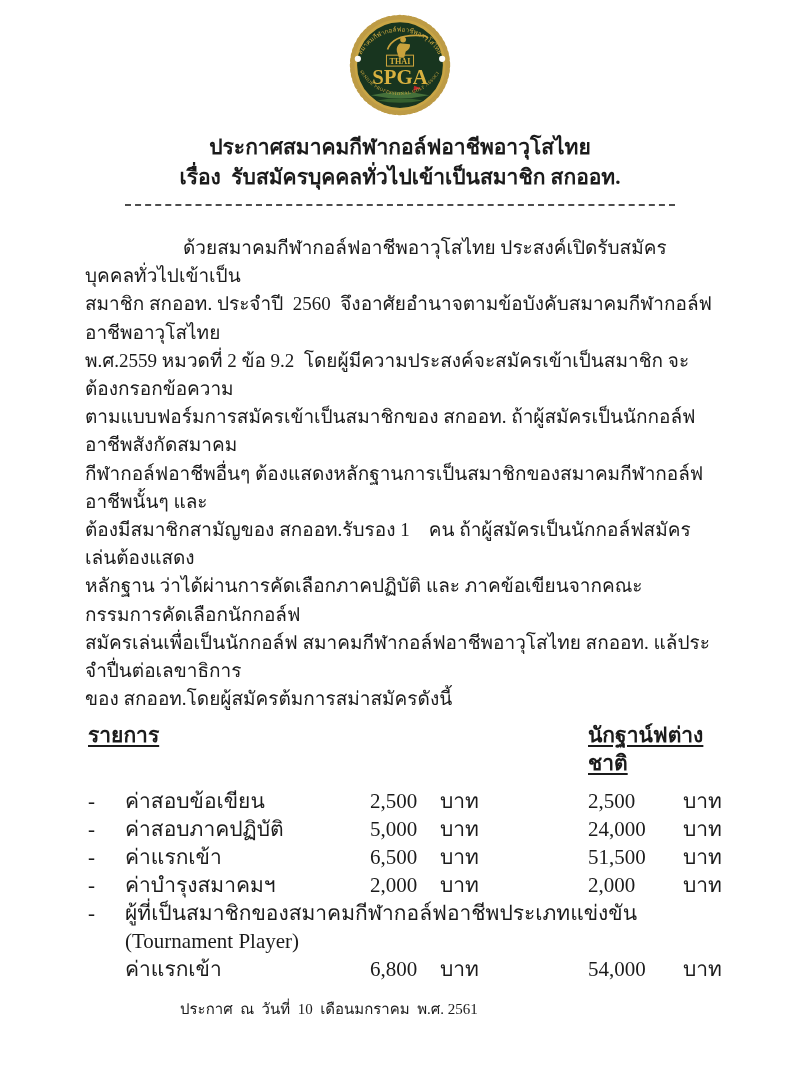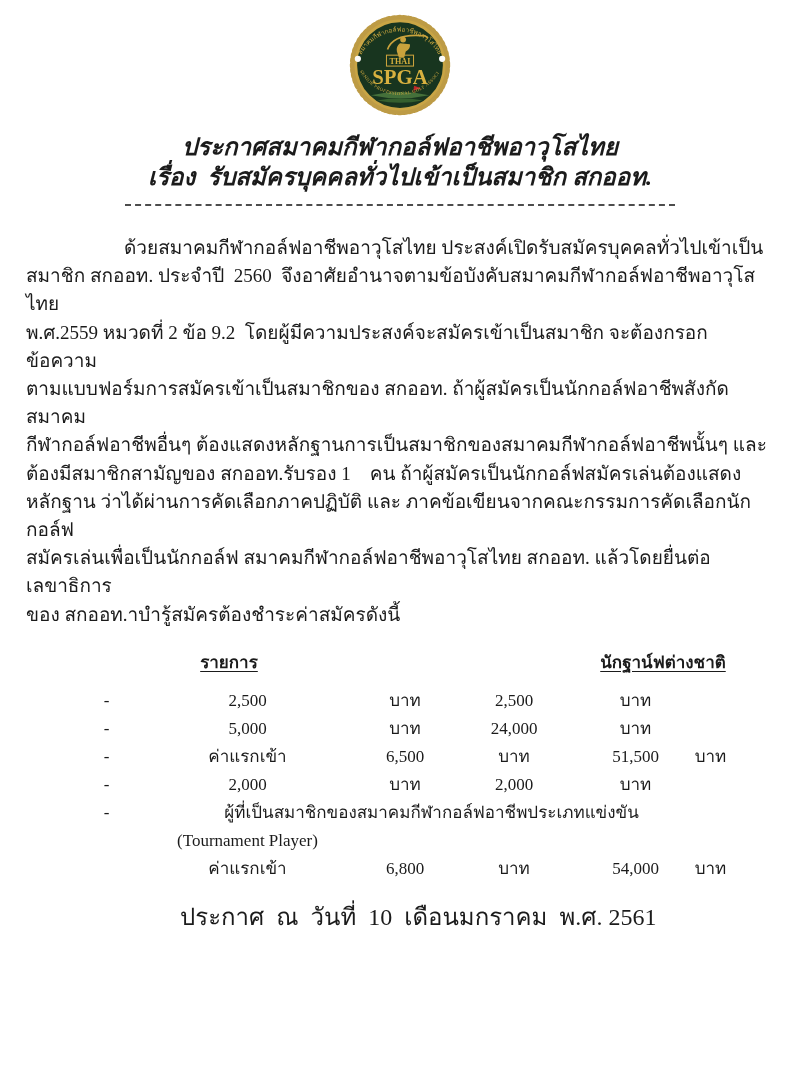--- a/index.html
+++ b/index.html
@@ -10,41 +10,41 @@
     height: 1073px;
     margin: 0 auto;
     background: #ffffff;
     font-family: "Liberation Serif", "DejaVu Serif", serif;
     color: #1b1b1b;
     overflow: hidden;
   }
   .logo-wrap { margin: 12px auto 0; width: 146px; height: 104px; }
   .seal-text { font-family: "Liberation Serif", serif; }
 
-  .doc-title { margin-top: 16px; text-align: center; font-size: 24px; font-weight: 700; line-height: 30px; font-style: italic; }
+  .doc-title { margin-top: 16px; text-align: center; font-size: 21px; font-weight: 700; line-height: 30px; }
   .doc-title div { white-space: pre-wrap; }
 
   .dashes { width: 550px; margin: 12px auto 0; border-top: 2px dashed #4d4d4d; height: 0; }
 
-  .para { margin: 28px 26px 0; font-size: 19px; line-height: 28.2px; }
+  .para { margin: 28px 85px 0; font-size: 19px; line-height: 28.2px; }
   .para .ln { white-space: pre-wrap; }
   .para .ln.first { text-indent: 98px; }
 
-  .fees { margin: 20px 62px 0; font-size: 17px; text-align: center; }
+  .fees { margin: 8px 62px 0; font-size: 21px; }
   .frow { display: grid; grid-template-columns: 63px 245px 70px 148px 95px 1fr; line-height: 28px; }
   .fhead { font-weight: 700; margin-bottom: 10px; }
   .fhead .hcell { text-decoration: underline; text-underline-offset: 3px; white-space: pre-wrap; }
   .cell-bullet { padding-left: 26px; }
   .span-head-item { grid-column: 1 / 3; padding-left: 26px; }
   .span-head-thai { grid-column: 3 / 5; }
   .span-head-foreign { grid-column: 5 / 7; }
   .span-long-label { grid-column: 2 / 7; }
   .flabel, .famt, .funit { white-space: pre-wrap; }
 
-  .announce-date { margin: 14px 62px 0; padding-left: 118px; font-size: 24px; white-space: pre-wrap; }
+  .announce-date { margin: 14px 62px 0; padding-left: 118px; font-size: 15px; white-space: pre-wrap; }
 </style>
 </head>
 <body>
 
 <div class="page">
 
   <div class="logo-wrap">
     <svg viewBox="0 0 140 100" width="146" height="104">
 
       <circle cx="70" cy="51" r="45" fill="none" stroke="#bd9b45" stroke-width="6.5" stroke-dasharray="1.6 3.4" stroke-linecap="round"></circle>
@@ -95,57 +95,60 @@
   <div class="dashes"></div>
 
   <div class="para">
     <div class="ln first">ด้วยสมาคมกีฬากอล์ฟอาชีพอาวุโสไทย ประสงค์เปิดรับสมัครบุคคลทั่วไปเข้าเป็น</div>
     <div class="ln">สมาชิก สกออท. ประจำปี  2560  จึงอาศัยอำนาจตามข้อบังคับสมาคมกีฬากอล์ฟอาชีพอาวุโสไทย</div>
     <div class="ln">พ.ศ.2559 หมวดที่ 2 ข้อ 9.2  โดยผู้มีความประสงค์จะสมัครเข้าเป็นสมาชิก จะต้องกรอกข้อความ</div>
     <div class="ln">ตามแบบฟอร์มการสมัครเข้าเป็นสมาชิกของ สกออท. ถ้าผู้สมัครเป็นนักกอล์ฟอาชีพสังกัดสมาคม</div>
     <div class="ln">กีฬากอล์ฟอาชีพอื่นๆ ต้องแสดงหลักฐานการเป็นสมาชิกของสมาคมกีฬากอล์ฟอาชีพนั้นๆ และ</div>
     <div class="ln">ต้องมีสมาชิกสามัญของ สกออท.รับรอง 1    คน ถ้าผู้สมัครเป็นนักกอล์ฟสมัครเล่นต้องแสดง</div>
     <div class="ln">หลักฐาน ว่าได้ผ่านการคัดเลือกภาคปฏิบัติ และ ภาคข้อเขียนจากคณะกรรมการคัดเลือกนักกอล์ฟ</div>
-    <div class="ln">สมัครเล่นเพื่อเป็นนักกอล์ฟ สมาคมกีฬากอล์ฟอาชีพอาวุโสไทย สกออท. แล้วโดยยื่นต่อเลขาธิการ</div>
-    <div class="ln">ของ สกออท.าบำรู้สมัครต้องชำระค่าสมัครดังนี้</div>
+    <div class="ln">สมัครเล่นเพื่อเป็นนักกอล์ฟ สมาคมกีฬากอล์ฟอาชีพอาวุโสไทย สกออท. แล้ประจำปื่นต่อเลขาธิการ</div>
+    <div class="ln">ของ สกออท.โดยผู้สมัครต้มการสม่าสมัครดังนี้</div>
   </div>
 
   <div class="fees">
     <div class="frow fhead">
       <span class="hcell span-head-item">รายการ</span>
       <span class="hcell span-head-foreign">นักฐาน์ฟต่างชาติ</span>
     </div>
 
     <div class="frow">
       <span class="cell-bullet">-</span>
+      <span class="flabel">ค่าสอบข้อเขียน</span>
       <span class="famt">2,500</span>
       <span class="funit">บาท</span>
       <span class="famt">2,500</span>
       <span class="funit">บาท</span>
     </div>
 
     <div class="frow">
       <span class="cell-bullet">-</span>
+      <span class="flabel">ค่าสอบภาคปฏิบัติ</span>
       <span class="famt">5,000</span>
       <span class="funit">บาท</span>
       <span class="famt">24,000</span>
       <span class="funit">บาท</span>
     </div>
 
     <div class="frow">
       <span class="cell-bullet">-</span>
       <span class="flabel">ค่าแรกเข้า</span>
       <span class="famt">6,500</span>
       <span class="funit">บาท</span>
       <span class="famt">51,500</span>
       <span class="funit">บาท</span>
     </div>
 
     <div class="frow">
       <span class="cell-bullet">-</span>
+      <span class="flabel">ค่าบำรุงสมาคมฯ</span>
       <span class="famt">2,000</span>
       <span class="funit">บาท</span>
       <span class="famt">2,000</span>
       <span class="funit">บาท</span>
     </div>
     <div class="frow">
       <span class="cell-bullet"></span>
     </div>
 
     <div class="frow">

